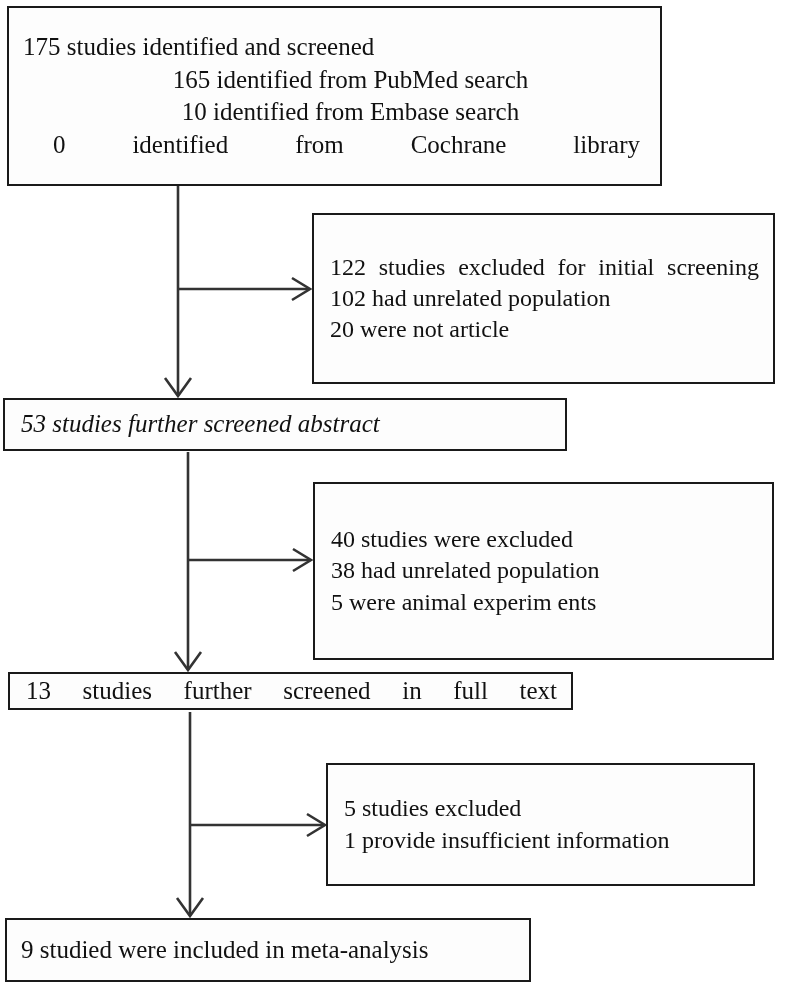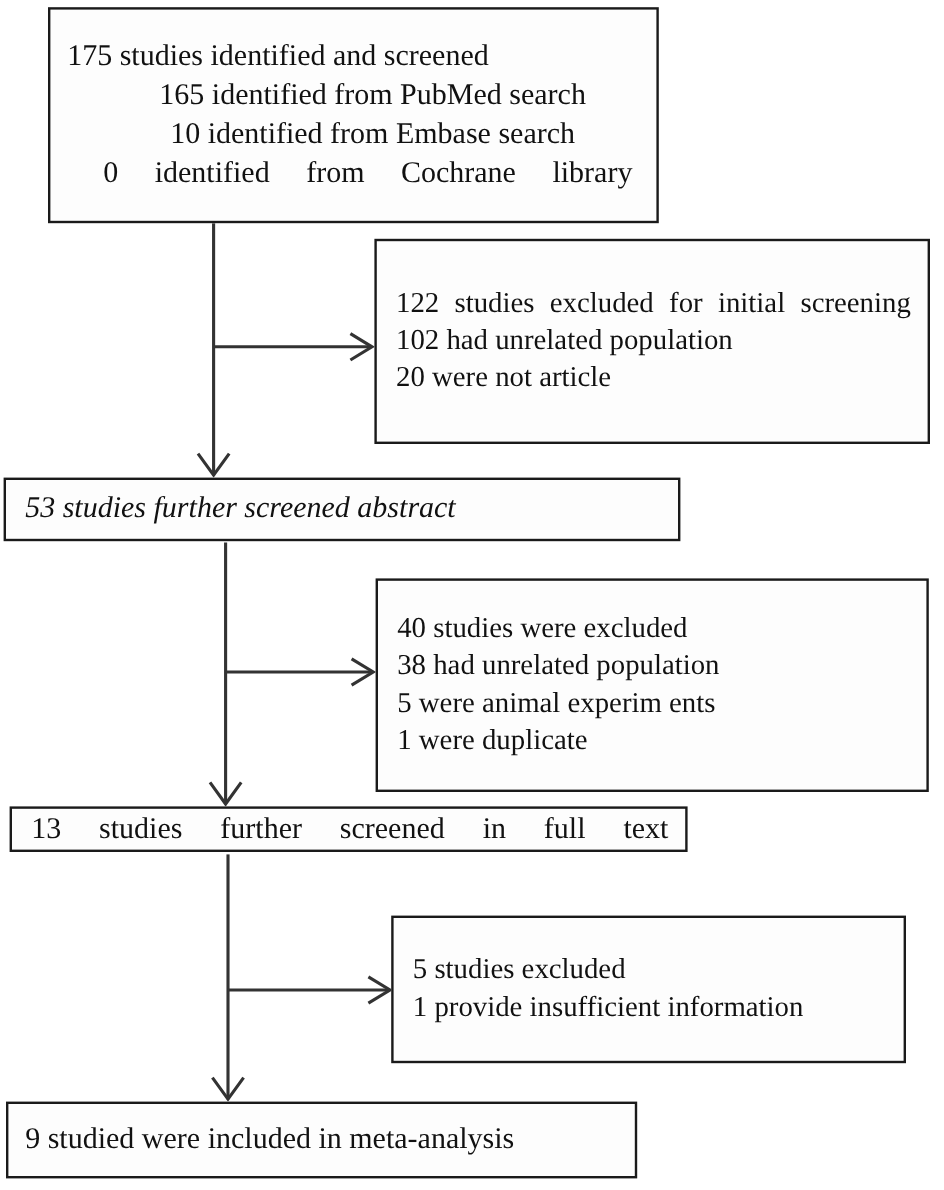--- a/index.html
+++ b/index.html
@@ -73,42 +73,41 @@
 
       <line x1="190" y1="712" x2="190" y2="916"></line>
       <polyline points="177,898 190,916 203,898" stroke-width="2.6"></polyline>
 
       <line x1="190" y1="825" x2="324" y2="825"></line>
       <polyline points="307,814 325,825 307,836" stroke-width="2.6"></polyline>
 
     </g>
   </svg>
 
-  <div class="flow-box t-main" style="left:7px; top:6px; width:509px; height:180px; padding:6px 12px 6px 14px;margin-left:33px;">
+  <div class="flow-box t-main" style="left:7px; top:6px; width:655px; height:180px; padding:6px 12px 6px 14px;">
     <span class="line">175 studies identified and screened</span>
     <span class="line indent-1">165 identified from PubMed search</span>
     <span class="line indent-1">10 identified from Embase search</span>
     <span class="line indent-1 justify-line" style="padding-right:8px;">0 identified from Cochrane library</span>
   </div>
 
-  <div class="flow-box t-side" style="left:312px; top:199px; width:463px; height:171px; padding:6px 14px 6px 16px;">
+  <div class="flow-box t-side" style="left:312px; top:213px; width:463px; height:171px; padding:6px 14px 6px 16px;">
     <span class="line justify-line">122 studies excluded for initial screening</span>
     <span class="line">102 had unrelated population</span>
     <span class="line">20 were not article</span>
   </div>
 
   <div class="flow-box t-main" style="left:3px; top:398px; width:564px; height:53px; padding:0 12px 0 16px;font-style:italic;">
     <span class="line">53 studies further screened abstract</span>
   </div>
 
   <div class="flow-box t-side" style="left:313px; top:482px; width:461px; height:178px; padding:6px 14px 6px 16px;">
     <span class="line">40 studies were excluded</span>
     <span class="line">38 had unrelated population</span>
     <span class="line">5 were animal experim ents</span>
-    <span class="line">1 were duplicate</span>
   </div>
 
   <div class="flow-box t-main" style="left:8px; top:672px; width:565px; height:38px; padding:0 14px 0 16px;">
     <span class="line justify-line">13 studies further screened in full text</span>
   </div>
 
   <div class="flow-box t-side" style="left:326px; top:763px; width:429px; height:123px; padding:6px 10px 6px 16px;">
     <span class="line">5 studies excluded</span>
     <span class="line">1 provide insufficient information</span>
   </div>

